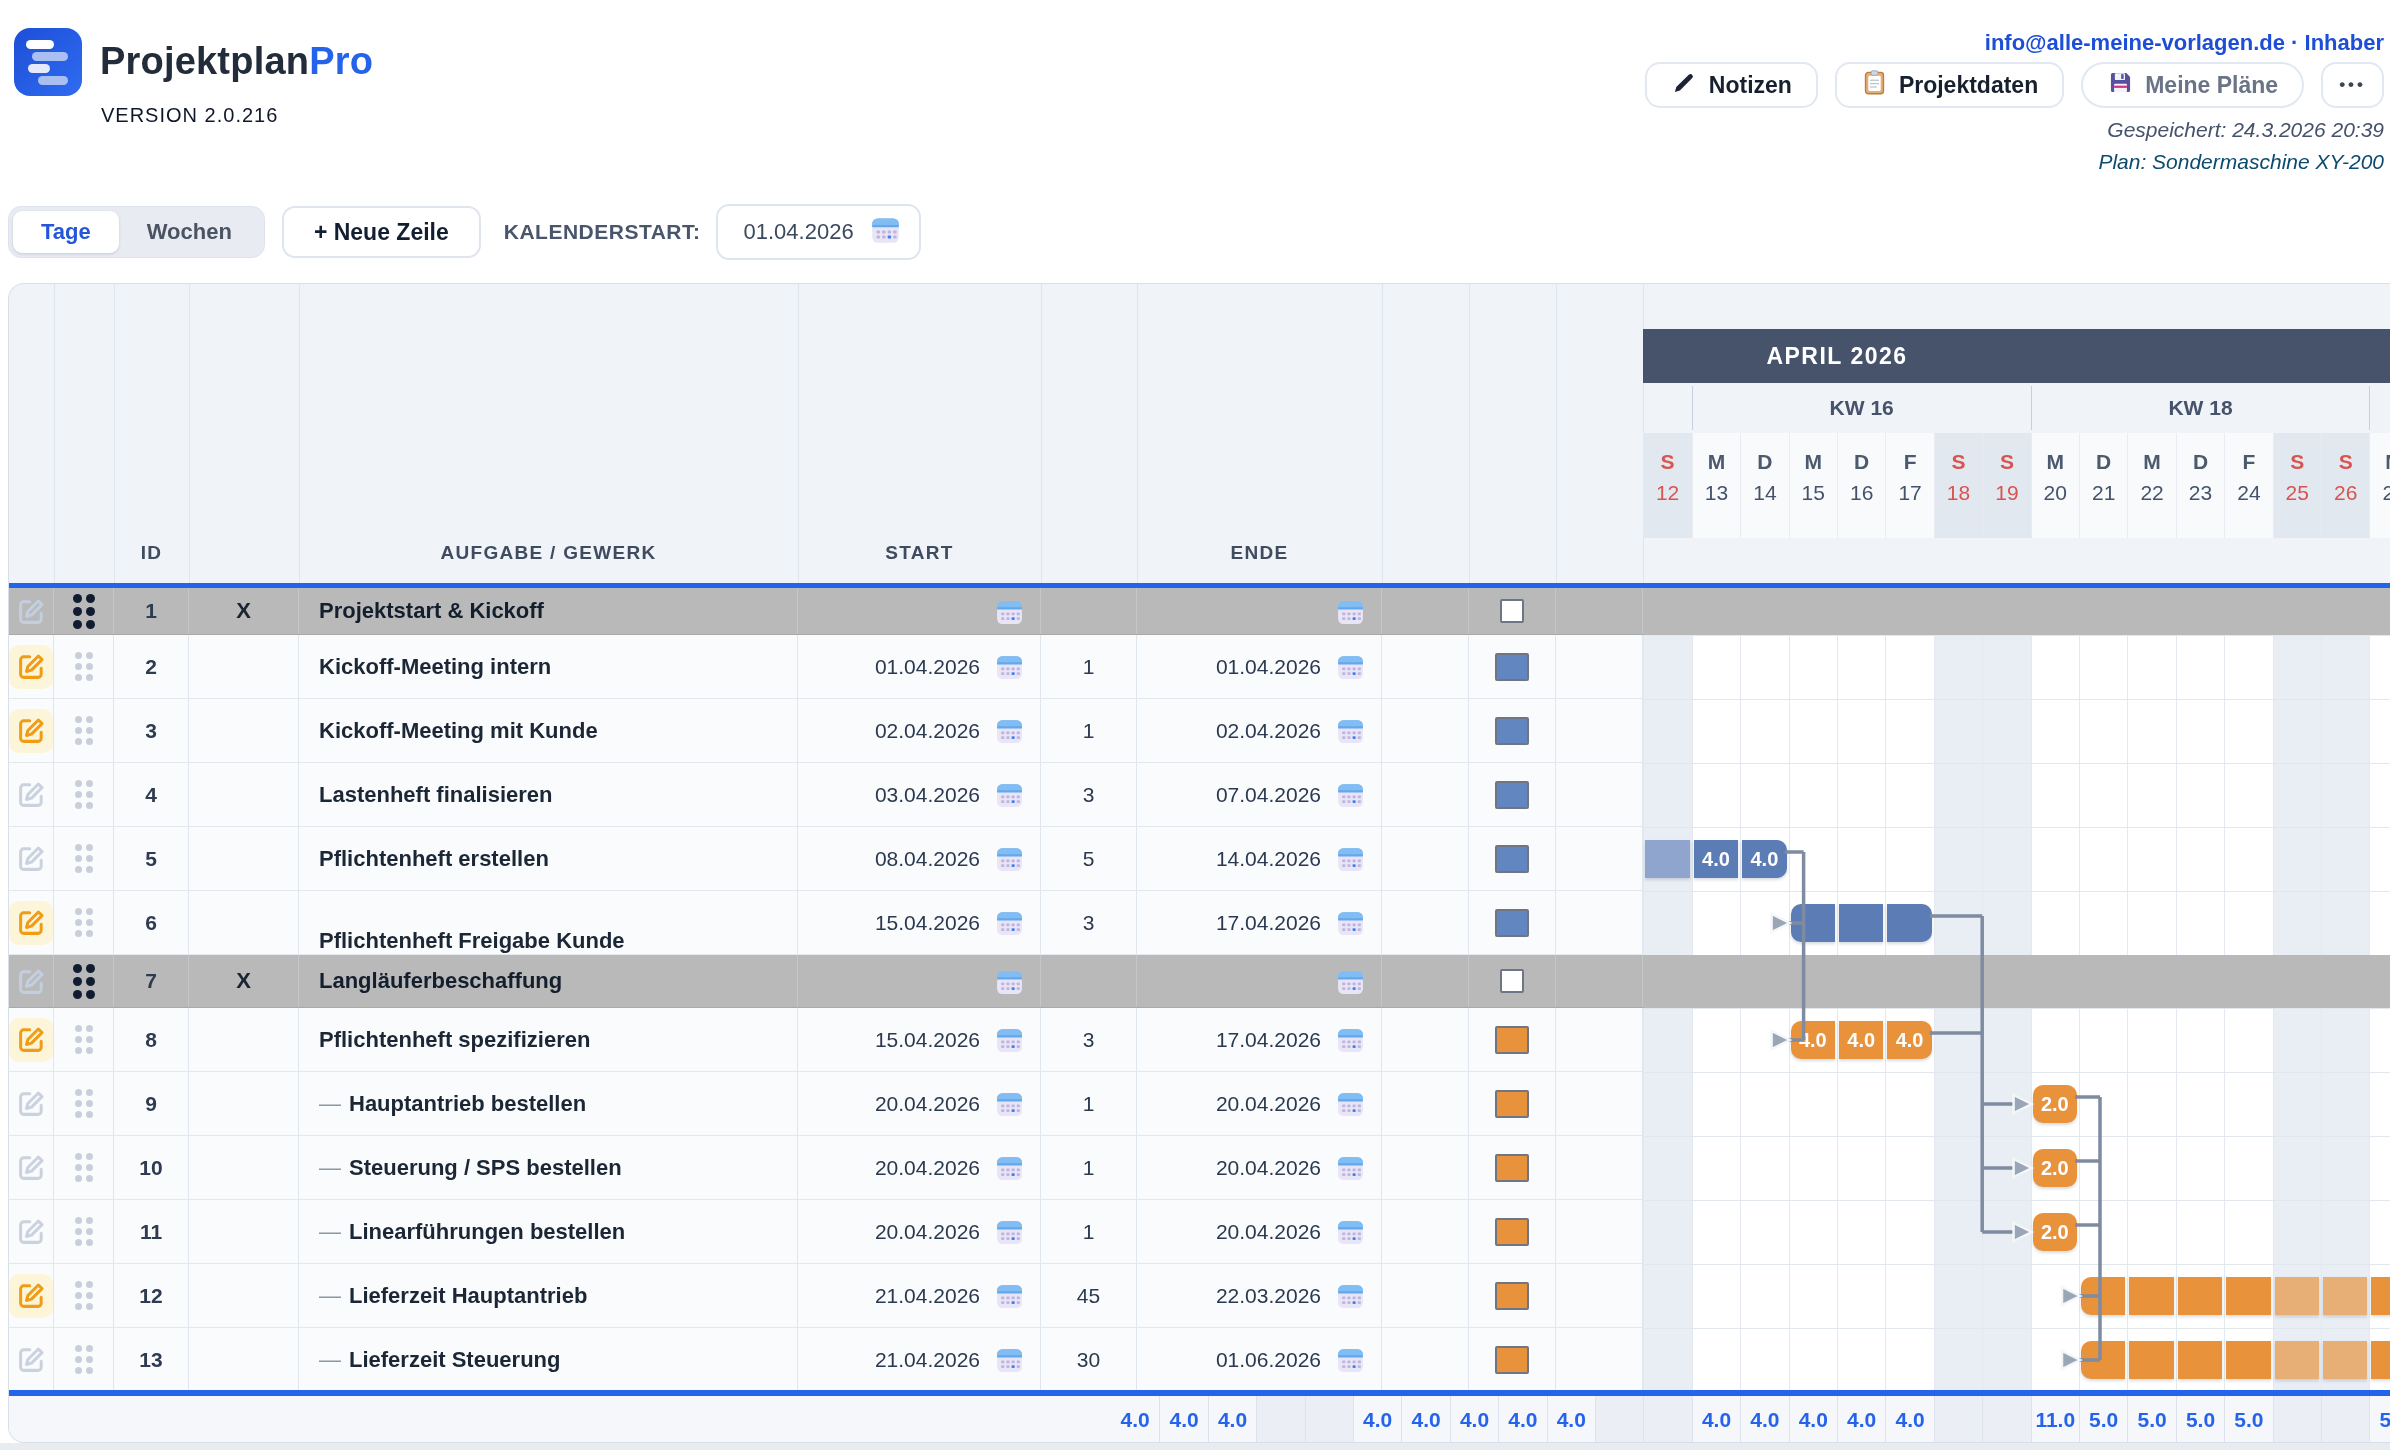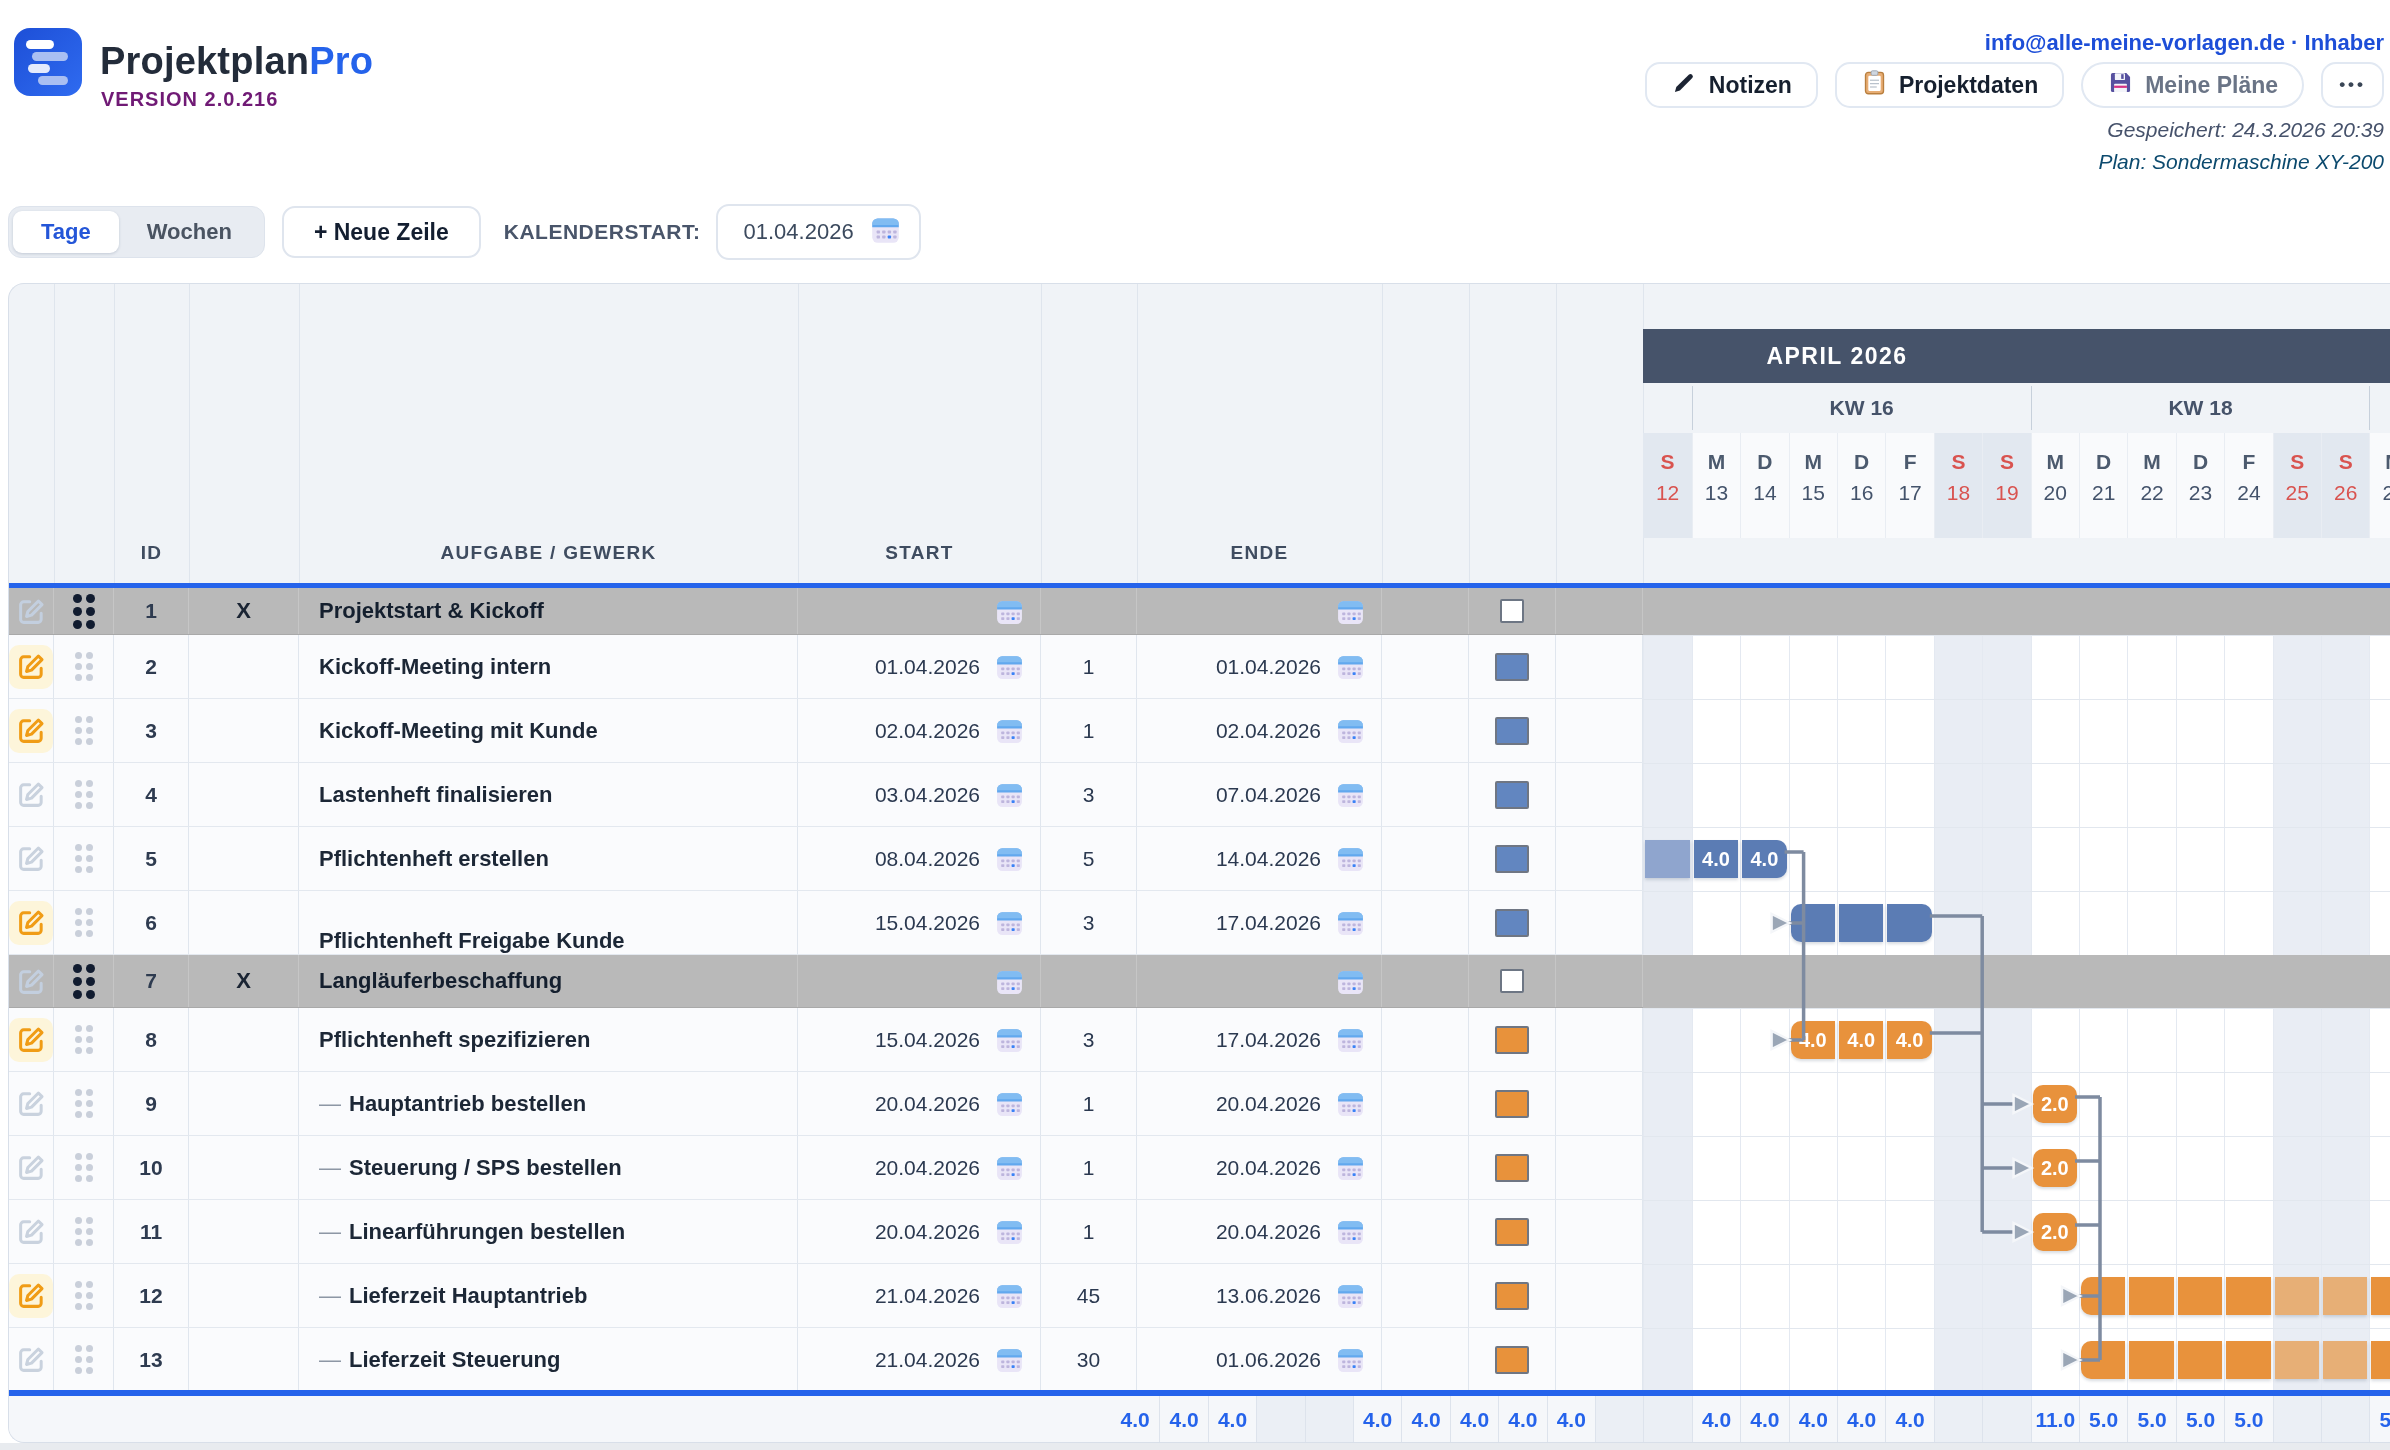--- a/index.html
+++ b/index.html
@@ -6,21 +6,21 @@
     font-family:"Liberation Sans","DejaVu Sans",sans-serif;-webkit-font-smoothing:antialiased;color:#1c2736;}
   .page{position:relative;width:2390px;height:1450px;}
 
   
   .topbar{position:absolute;left:0;top:0;width:2390px;height:206px;}
   .logo{position:absolute;left:14px;top:28px;width:68px;height:68px;border-radius:16px;
     background:linear-gradient(135deg,#1d4fd7,#2f6bf0);}
   .logo i{position:absolute;height:9px;border-radius:4.5px;display:block;}
   .brand-title{position:absolute;left:100px;top:40px;font-size:38px;font-weight:800;color:#232c3a;letter-spacing:.2px;}
   .brand-title .accent{color:#2563eb;}
-  .brand-version{position:absolute;left:101px;top:88px;font-size:20px;font-weight:700;color:#701a75;letter-spacing:1px;}
+  .brand-version{position:absolute;left:101px;top:104px;font-size:20px;font-weight:400;color:#0f172a;letter-spacing:1px;}
   .account{position:absolute;right:6px;top:30px;font-size:22px;font-weight:700;color:#1d4ed8;}
   .actions{position:absolute;right:6px;top:62px;height:46px;display:flex;gap:17px;}
   .tbtn{display:flex;align-items:center;gap:11px;height:46px;padding:0 24px;background:#fff;
     border:2px solid #e1e8f2;border-radius:15px;font-size:23px;font-weight:800;color:#16202f;cursor:pointer;}
   .tbtn.pill{border-radius:23px;color:#6a7486;font-weight:600;}
   .tbtn.more{padding:0 16px;letter-spacing:3px;color:#3a4656;font-size:17px;font-weight:800;}
   .tbtn svg{width:27px;height:27px;}
   .saved{position:absolute;right:6px;top:118px;font-size:21px;font-style:italic;color:#46526b;}
   .plan{position:absolute;right:6px;top:150px;font-size:21px;font-style:italic;color:#0c4a6e;}
 
@@ -1239,21 +1239,21 @@
                   <rect x="16" y="19.5" width="3" height="2.6" rx=".6" fill="#3b82f6"></rect>
                   <rect x="21" y="15" width="3" height="2.6" rx=".6"></rect>
                 </g>
               </svg>
             </span>
           </div>
           <div class="cell c-tage" style="width: 96px;">
             <span>45</span>
           </div>
           <div class="cell c-date" style="width: 245px;">
-            <span>13.06.2026</span>
+            <span>22.03.2026</span>
             <span style="width: 29px; height: 29px; display: flex;">
               <svg viewBox="0 0 28 28">
                 <rect x="2" y="4" width="24" height="22" rx="5" fill="#e9e5f7"></rect>
                 <path d="M2 9a5 5 0 0 1 5-5h14a5 5 0 0 1 5 5v3H2z" fill="#62a8ee"></path>
                 <path d="M2 9a5 5 0 0 1 5-5h14a5 5 0 0 1 5 5v1H2z" fill="#8ec4f4" opacity=".7"></path>
                 <g fill="#bdb5dd">
                   <rect x="6" y="15" width="3" height="2.6" rx=".6"></rect>
                   <rect x="11" y="15" width="3" height="2.6" rx=".6"></rect>
                   <rect x="16" y="15" width="3" height="2.6" rx=".6"></rect>
                   <rect x="6" y="19.5" width="3" height="2.6" rx=".6"></rect>

